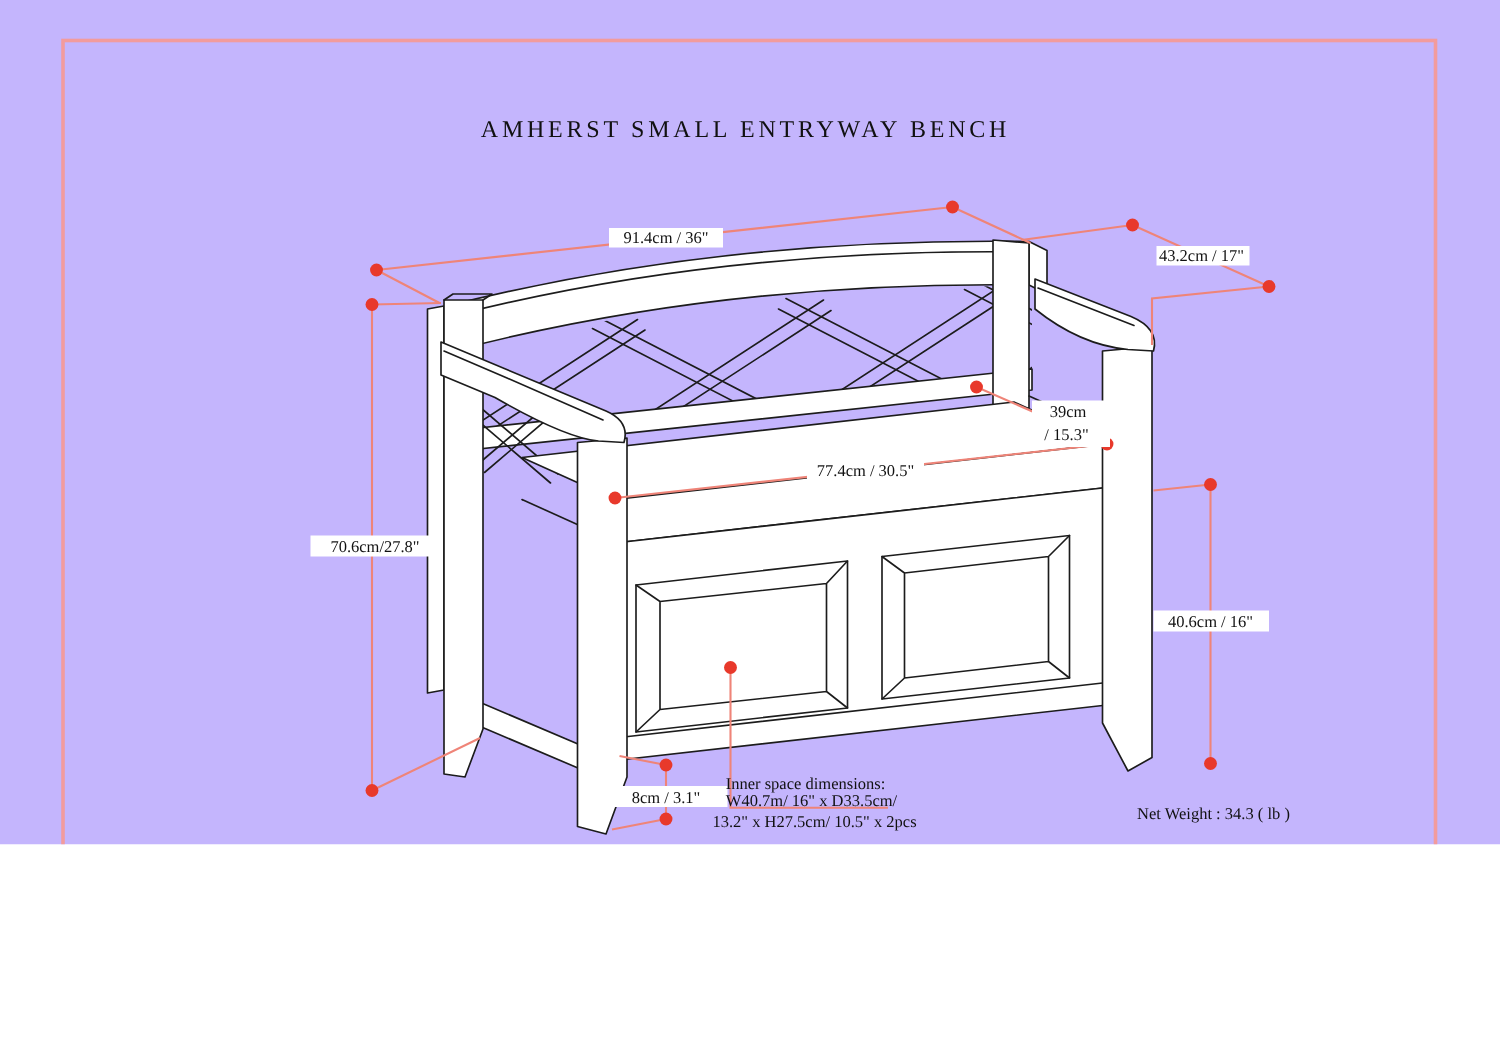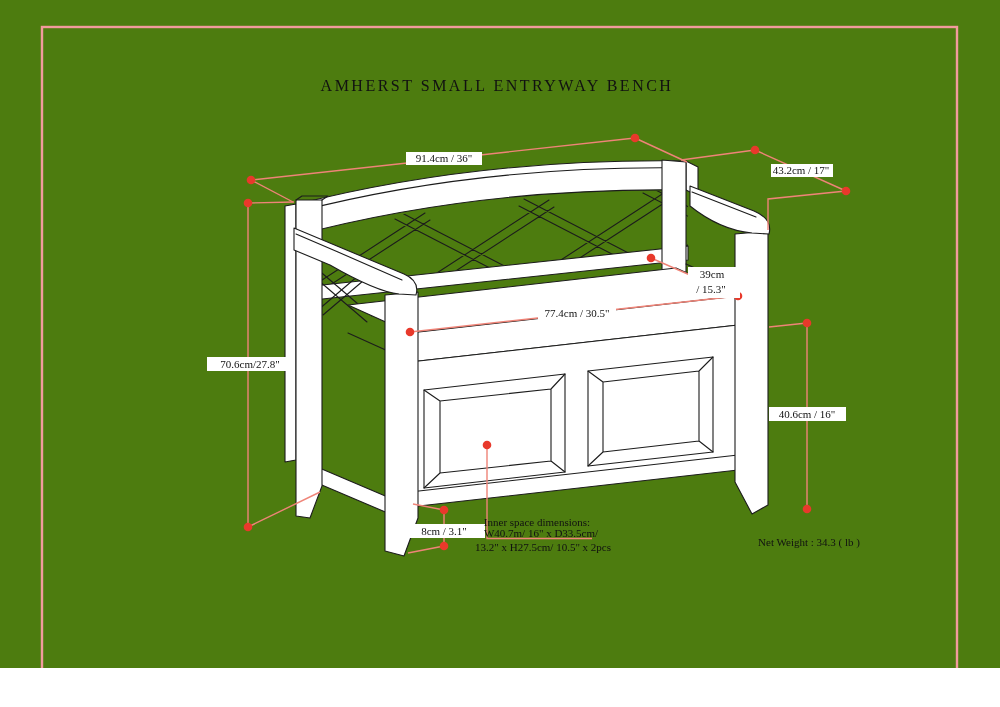--- a/index.html
+++ b/index.html
@@ -1,16 +1,16 @@
 <!DOCTYPE html>
 <html><head>
 <meta charset="utf-8">
 <style>
   html,body{margin:0;padding:0;background:#ffffff;}
-  .page{position:relative;width:1000px;height:668px;background:#4d7c0f;overflow:hidden;
+  .page{position:relative;width:1000px;height:563px;background:#c4b5fd;overflow:hidden;
         font-family:"Liberation Serif","DejaVu Serif",serif;}
   svg{position:absolute;left:0;top:0;}
   .blk{stroke:#1c1c1c;stroke-width:1.1;fill:none;stroke-linejoin:round;stroke-linecap:round;}
   .blkf{stroke:#1c1c1c;stroke-width:1.1;fill:#ffffff;stroke-linejoin:round;}
   .red{stroke:#ef8478;stroke-width:1.4;fill:none;}
   .dot{fill:#e8392b;stroke:none;}
   .lbl{font-family:"Liberation Serif","DejaVu Serif",serif;font-size:11px;fill:#111;}
   .lblbg{fill:#ffffff;}
   .title{font-family:"Liberation Serif","DejaVu Serif",serif;font-size:16px;letter-spacing:2.5px;fill:#111;}
 </style>

